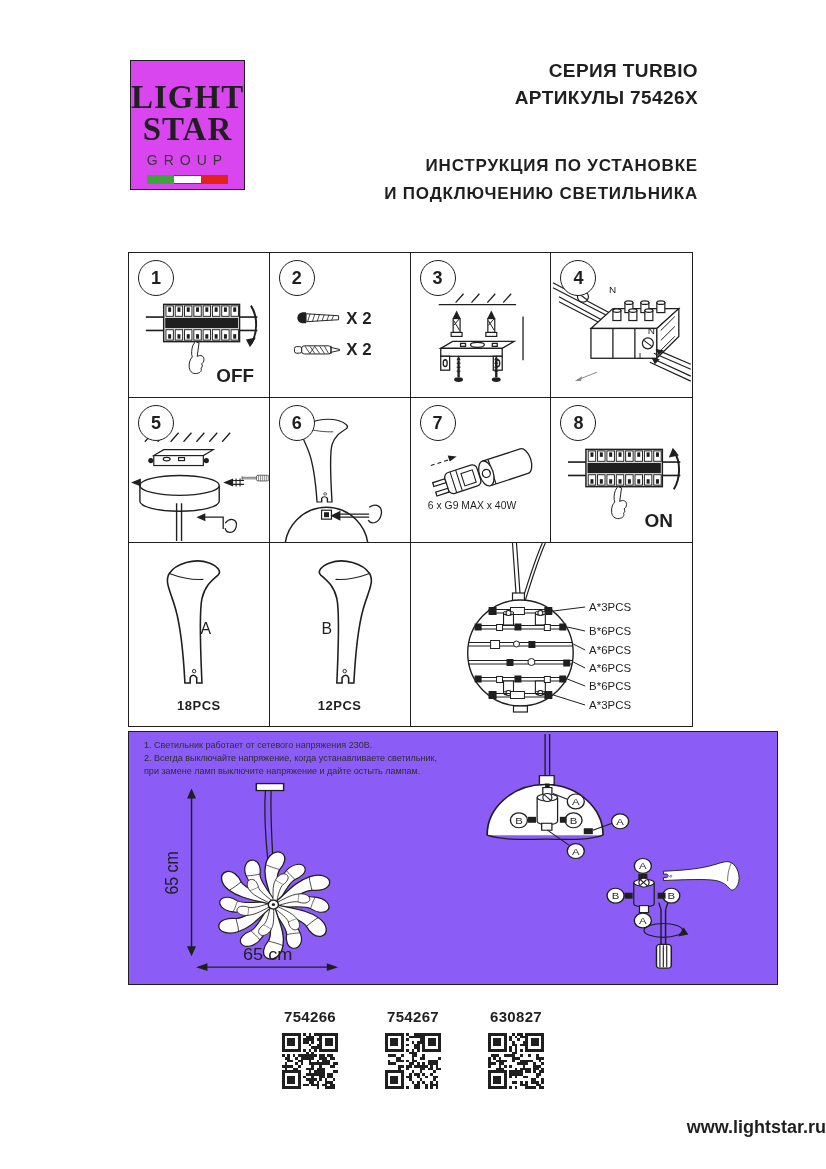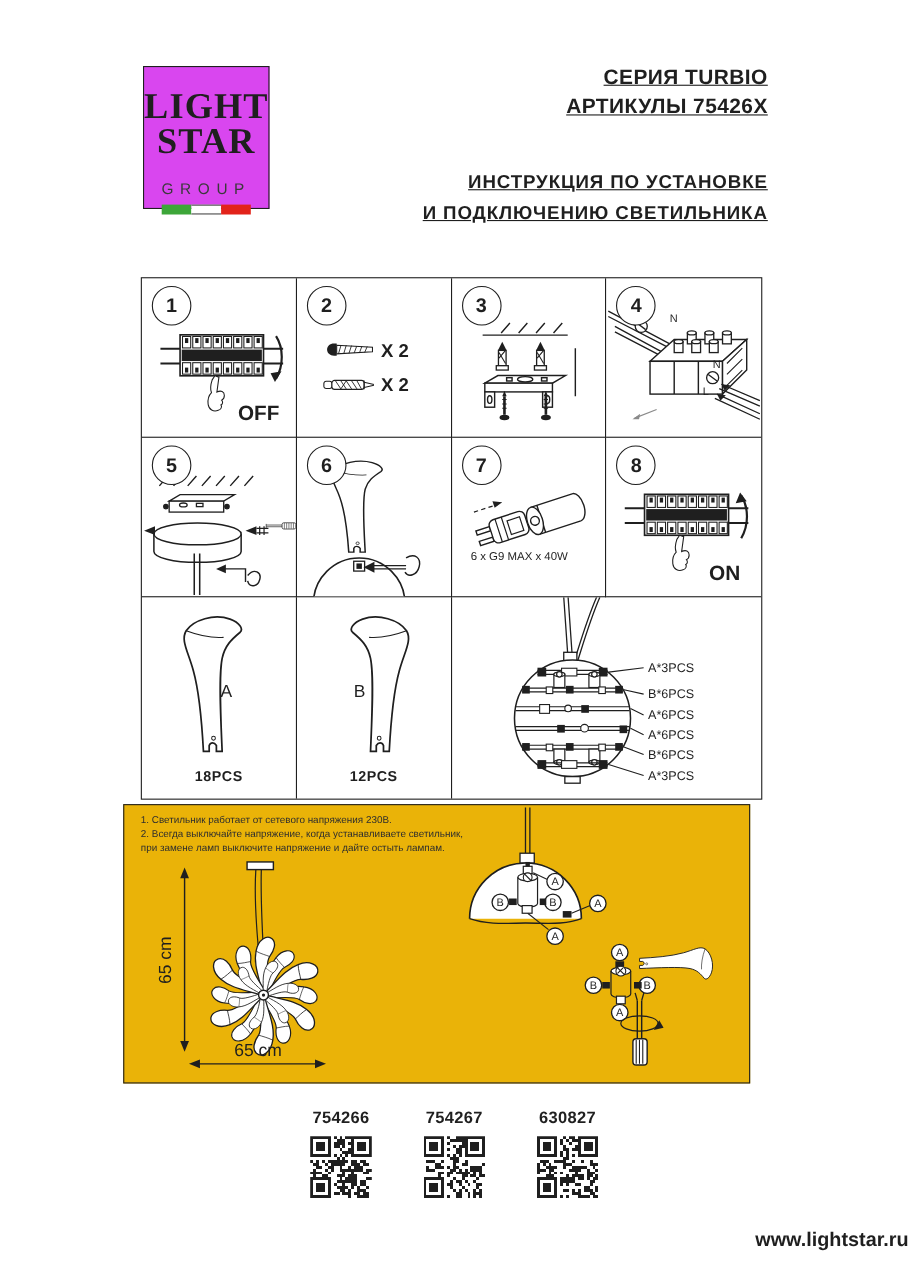--- a/index.html
+++ b/index.html
@@ -3,43 +3,43 @@
 <meta charset="utf-8">
 <style>
   html,body{margin:0;padding:0;background:#ffffff;}
   .page{position:relative;width:826px;height:1169px;background:#fff;overflow:hidden;
         font-family:"Liberation Sans",sans-serif;color:#1f1f1f;}
   
   .logo{position:absolute;left:130px;top:60px;width:115px;height:130px;border:1.6px solid #1f1f1f;
         box-sizing:border-box;text-align:center;background:#d946ef;}
   .logo-word{font-family:"Liberation Serif",serif;font-weight:bold;font-size:33px;line-height:32px;letter-spacing:1px;}
   .logo-light{margin-top:20px;}
-  .logo-group{font-size:14px;letter-spacing:6px;margin-top:18px;color:#3a3a3a;}
+  .logo-group{font-size:14px;letter-spacing:6px;margin-top:7px;color:#3a3a3a;}
   .flag{display:flex;width:82px;height:9px;margin:7px auto 0;}
   .flag span{flex:1;}
   .flag .fg{background:#3da639;}
   .flag .fw{background:#fff;border-top:1.3px solid #4a4a4a;border-bottom:1.3px solid #4a4a4a;box-sizing:border-box;}
   .flag .fr{background:#e2231a;}
-  .titles{position:absolute;right:128px;top:57px;text-align:right;font-weight:bold;text-decoration:underline;}
+  .titles{position:absolute;right:128px;top:57px;text-align:right;font-weight:bold;}
   .t-series{font-size:19px;line-height:27px;letter-spacing:.4px;}
   .t-instr{margin-top:41px;font-size:17px;line-height:28px;letter-spacing:.8px;}
   
   .steps-table{position:absolute;left:128px;top:252px;border:1.7px solid #1f1f1f;background:#fff;
         display:grid;grid-template-columns:repeat(4,140.8px);grid-template-rows:145px 145px 183px;}
   .cell{position:relative;border-right:1.3px solid #1f1f1f;border-bottom:1.3px solid #1f1f1f;}
   .cell.lastcol{border-right:none;}
   .cell.row3{border-bottom:none;}
   .cell svg.art{position:absolute;left:0;top:0;width:100%;height:100%;}
   .badge{position:absolute;left:9px;top:7px;width:34px;height:34px;border:1.7px solid #1f1f1f;border-radius:50%;
         display:flex;align-items:center;justify-content:center;font-size:18px;font-weight:bold;background:#fff;z-index:2;}
   .sphere-cell{grid-column:3/5;}
   .qty{position:absolute;left:0;right:0;bottom:13px;text-align:center;font-size:13px;font-weight:bold;letter-spacing:.5px;}
   
-  .info-box{position:absolute;left:112px;top:731px;width:570px;height:254px;border:1.7px solid #1f1f1f;
-        box-sizing:border-box;background:#eab308;}
+  .info-box{position:absolute;left:128px;top:731px;width:650px;height:254px;border:1.7px solid #1f1f1f;
+        box-sizing:border-box;background:#8b5cf6;}
   .notes{position:absolute;left:15px;top:7px;width:370px;font-size:9px;line-height:13px;color:#2e2e2e;z-index:2;}
   .info-svg{position:absolute;left:0;top:0;width:100%;height:100%;}
   
   .qr-row{position:absolute;left:0;top:1008px;width:826px;display:flex;justify-content:center;gap:47px;}
   .qr-item{width:56px;text-align:center;}
   .qr-label{font-size:15px;font-weight:bold;margin-bottom:8px;letter-spacing:.3px;}
   .qr-code{width:56px;height:56px;display:block;}
   .footer-url{position:absolute;left:0;top:1117px;width:826px;text-align:right;font-size:18px;font-weight:bold;}
   
   svg text{font-family:"Liberation Sans",sans-serif;fill:#1f1f1f;}

